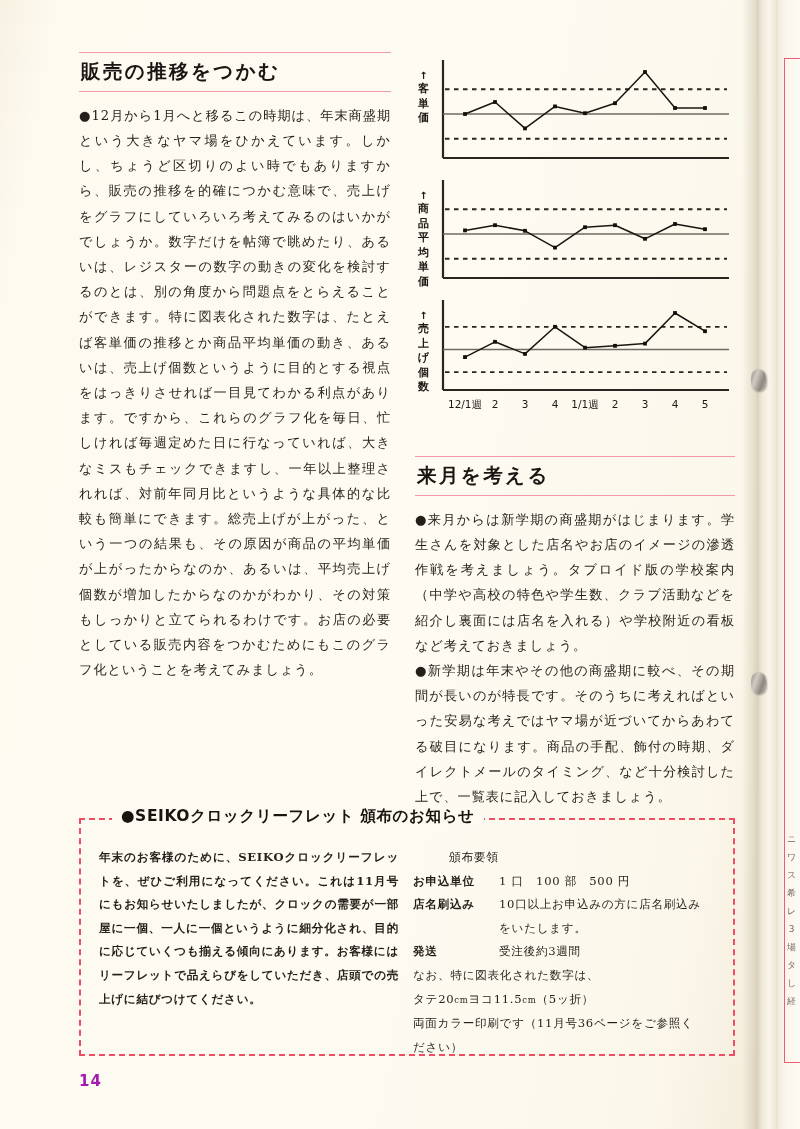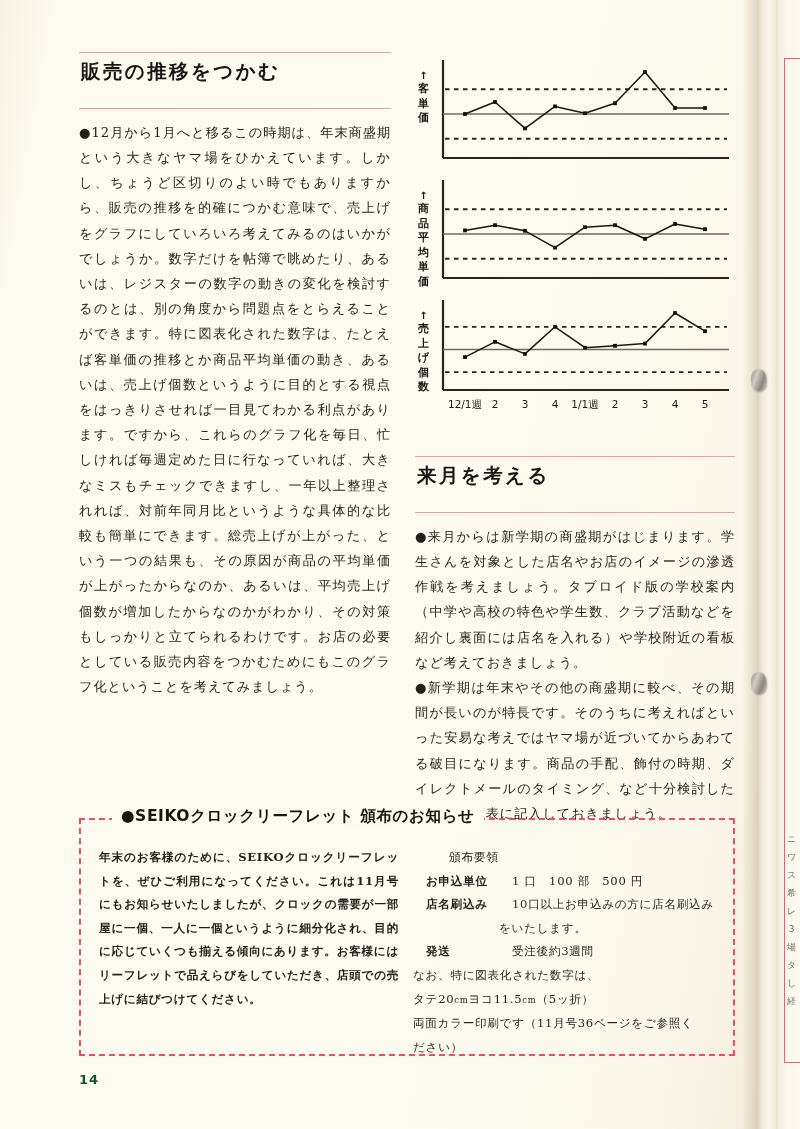--- a/index.html
+++ b/index.html
@@ -79,21 +79,21 @@
   }
   .col-right {
     position: absolute;
     left: 415px; top: 52px;
     width: 320px;
   }
 
   
   .sec-head {
     position: relative;
-    padding: 7px 0 24px 2px;
+    padding: 7px 0 7px 2px;
     border-top: 1.4px solid #f09aa8;
     border-bottom: 1.4px solid #f09aa8;
     margin-bottom: 11px;
   }
   .sec-head h2 {
     margin: 0;
     font-family: "DejaVu Sans", "Liberation Sans", sans-serif;
     font-size: 19.5px;
     font-weight: 700;
     letter-spacing: 2.4px;
@@ -205,38 +205,37 @@
     line-height: 23.6px;
     color: #241f1a;
     letter-spacing: 0.7px;
   }
   .term-label {
     width: 86px;
     flex: 0 0 86px;
     font-family: "DejaVu Sans", "Liberation Sans", sans-serif;
     font-weight: 700;
     font-size: 11.6px;
-    margin-left: 13px;
   }
   .term-value { flex: 1; }
   .term-cont { padding-left: 86px; }
   .tail-line {
     font-family: "DejaVu Serif", "Liberation Serif", serif;
     font-size: 11.6px;
     line-height: 23.6px;
     color: #241f1a;
     letter-spacing: 0.7px;
   }
   .pg-num {
     position: absolute;
     left: 79px; top: 1072px;
     font-family: "DejaVu Sans", "Liberation Sans", sans-serif;
-    font-size: 13px;
+    font-size: 15px;
     font-weight: 700;
-    color: #14532d;
+    color: #a21caf;
     letter-spacing: 1px;
   }
   .small-unit { font-size: 8.5px; text-align: center; }
 </style>
 </head>
 <body>
 
 <div id="page">
 
   <div class="paper"></div>

